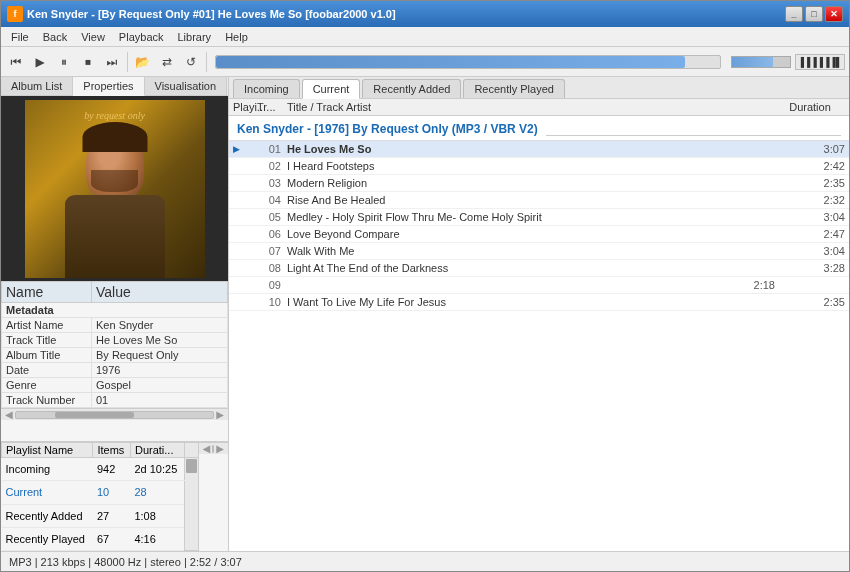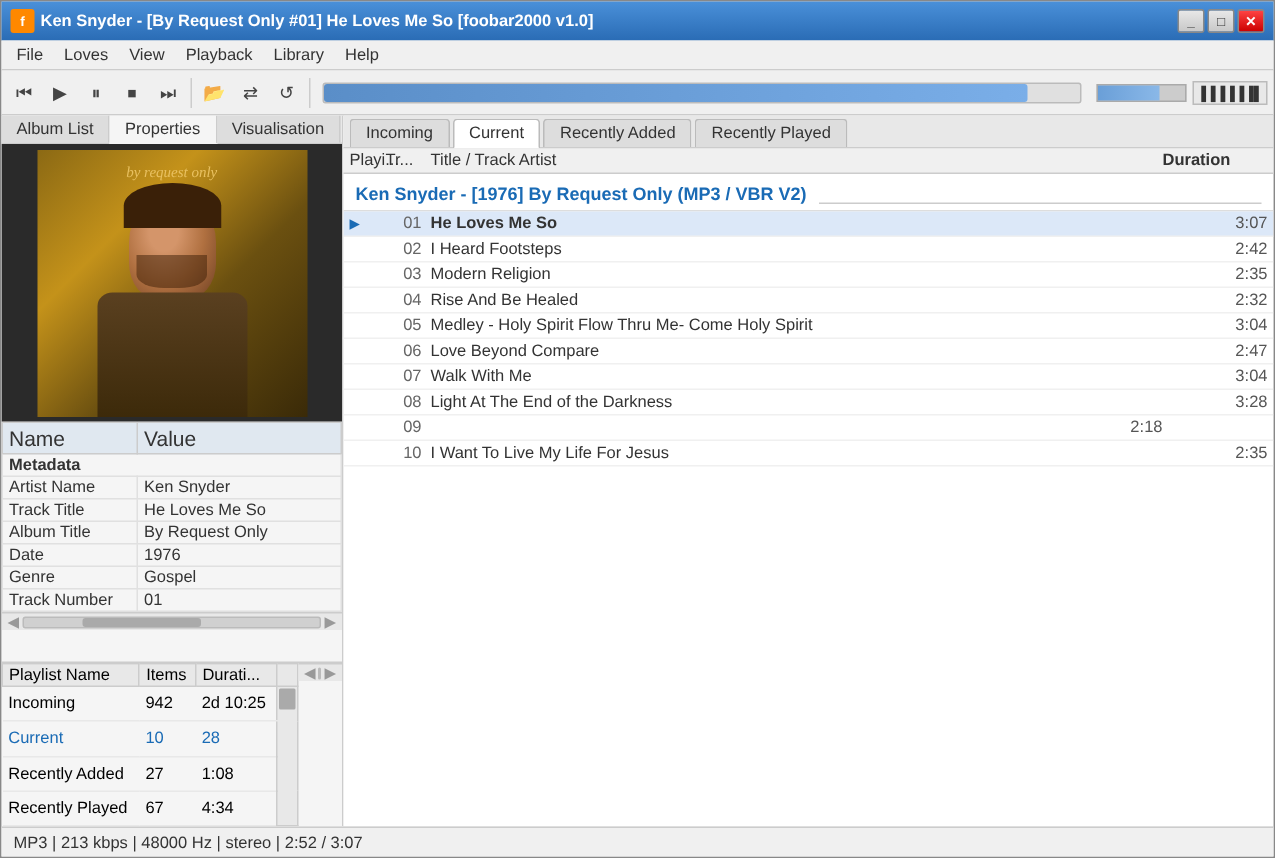--- a/index.html
+++ b/index.html
@@ -388,21 +388,21 @@
     <span class="title-bar-text">Ken Snyder - [By Request Only #01] He Loves Me So  [foobar2000 v1.0]</span>
     <div class="title-bar-controls">
       <div class="tb-btn">_</div>
       <div class="tb-btn">□</div>
       <div class="tb-btn close">✕</div>
     </div>
   </div>
 
   <div class="menu-bar">
     <span class="menu-item">File</span>
-    <span class="menu-item">Loves</span>
+    <span class="menu-item">Back</span>
     <span class="menu-item">View</span>
     <span class="menu-item">Playback</span>
     <span class="menu-item">Library</span>
     <span class="menu-item">Help</span>
   </div>
 
   <div class="toolbar">
     <div class="tb-icon-btn" title="Previous">⏮</div>
     <div class="tb-icon-btn" title="Play">▶</div>
     <div class="tb-icon-btn" title="Pause">⏸</div>
@@ -518,21 +518,21 @@
               <td>28</td>
             </tr>
             <tr>
               <td>Recently Added</td>
               <td>27</td>
               <td>1:08</td>
             </tr>
             <tr>
               <td>Recently Played</td>
               <td>67</td>
-              <td>4:34</td>
+              <td>4:16</td>
             </tr>
           </tbody>
         </table>
         <div class="playlist-scroll">
           <div style="font-size:10px;color:#999;padding:0 2px;">◀</div>
           <div class="scroll-track">
             <div class="scroll-thumb" style="width:30%;left:10%;"></div>
           </div>
           <div style="font-size:10px;color:#999;padding:0 2px;">▶</div>
         </div>
@@ -545,21 +545,21 @@
         <div class="right-tab">Incoming</div>
         <div class="right-tab active">Current</div>
         <div class="right-tab">Recently Added</div>
         <div class="right-tab">Recently Played</div>
       </div>
 
       <div class="track-list-header">
         <span>Playi...</span>
         <span>Tr...</span>
         <span>Title / Track Artist</span>
-        <span style="text-align:left;font-weight:bold;">Duration</span>
+        <span style="text-align:center;">Duration</span>
       </div>
 
       <div class="track-list-body">
 
         <div class="album-header">
           <span>Ken Snyder - [1976] By Request Only (MP3 / VBR V2)</span>
           <div class="album-header-line"></div>
         </div>
 
         <div class="track-row playing">

